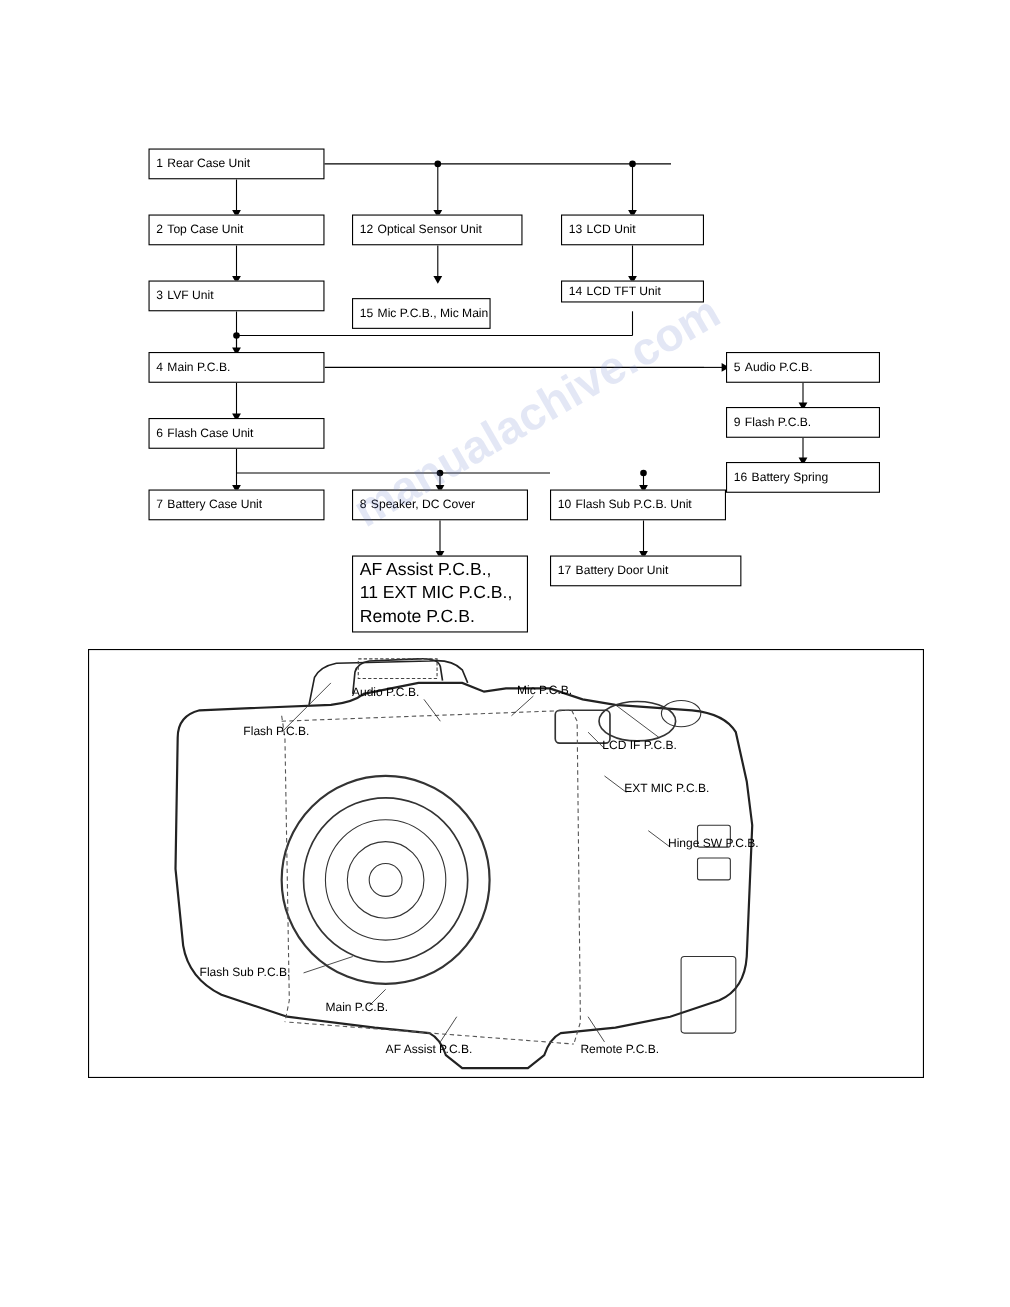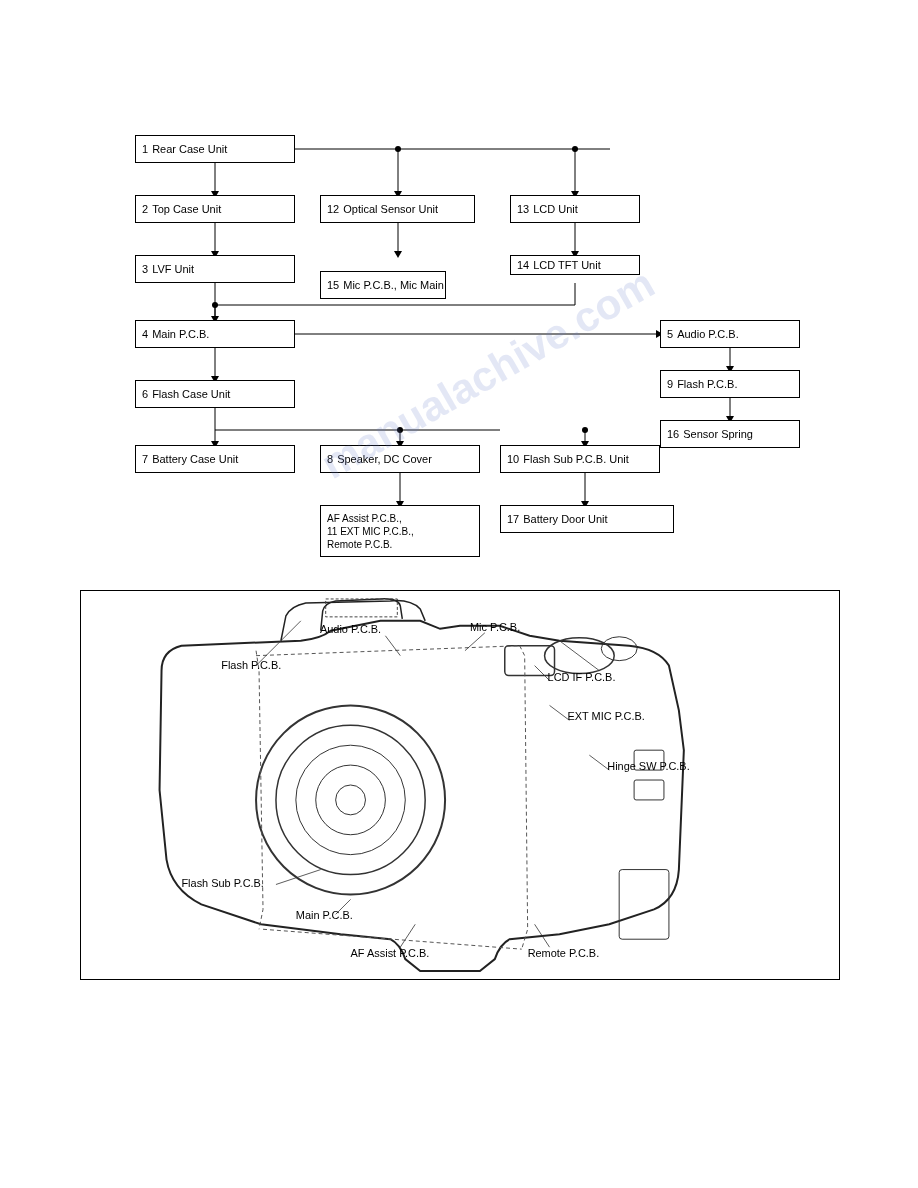--- a/index.html
+++ b/index.html
@@ -179,40 +179,40 @@
       <span>Speaker, DC Cover</span>
     </div>
     <div class="box" style="left: 580px; top: 280px; width: 140px; height: 28px;">
       <span class="box-num">9</span>
       <span>Flash P.C.B.</span>
     </div>
     <div class="box" style="left: 420px; top: 355px; width: 160px; height: 28px;">
       <span class="box-num">10</span>
       <span>Flash Sub P.C.B. Unit</span>
     </div>
-    <div class="box" style="left: 240px; top: 415px; width: 160px; height: auto; white-space: pre-line; line-height: 1.3; min-height: 52px;"><span style="font-size:10px">AF Assist P.C.B.,<br>11 EXT MIC P.C.B.,<br>Remote P.C.B.</span></div>
+    <div class="box" style="left: 240px; top: 415px; width: 160px; height: auto; white-space: pre-line; line-height: 1.3; min-height: 52px;"><span style="font-size:16px">AF Assist P.C.B.,<br>11 EXT MIC P.C.B.,<br>Remote P.C.B.</span></div>
     <div class="box" style="left: 240px; top: 105px; width: 155px; height: 28px;">
       <span class="box-num">12</span>
       <span>Optical Sensor Unit</span>
     </div>
     <div class="box" style="left: 430px; top: 105px; width: 130px; height: 28px;">
       <span class="box-num">13</span>
       <span>LCD Unit</span>
     </div>
     <div class="box" style="left: 430px; top: 165px; width: 130px; height: 20px;">
       <span class="box-num">14</span>
       <span>LCD TFT Unit</span>
     </div>
     <div class="box" style="left: 240px; top: 181px; width: 126px; height: 28px;">
       <span class="box-num">15</span>
       <span>Mic P.C.B., Mic Main</span>
     </div>
     <div class="box" style="left: 580px; top: 330px; width: 140px; height: 28px; align-items: center;">
       <span class="box-num">16</span>
-      <span>Sensor Spring</span>
+      <span>Battery Spring</span>
     </div>
     <div class="box" style="left: 420px; top: 415px; width: 174px; height: 28px;">
       <span class="box-num">17</span>
       <span>Battery Door Unit</span>
     </div>
   </div>
 
 <div id="camera-diagram">
   <svg id="camera-svg" viewBox="0 0 760 390">
 

